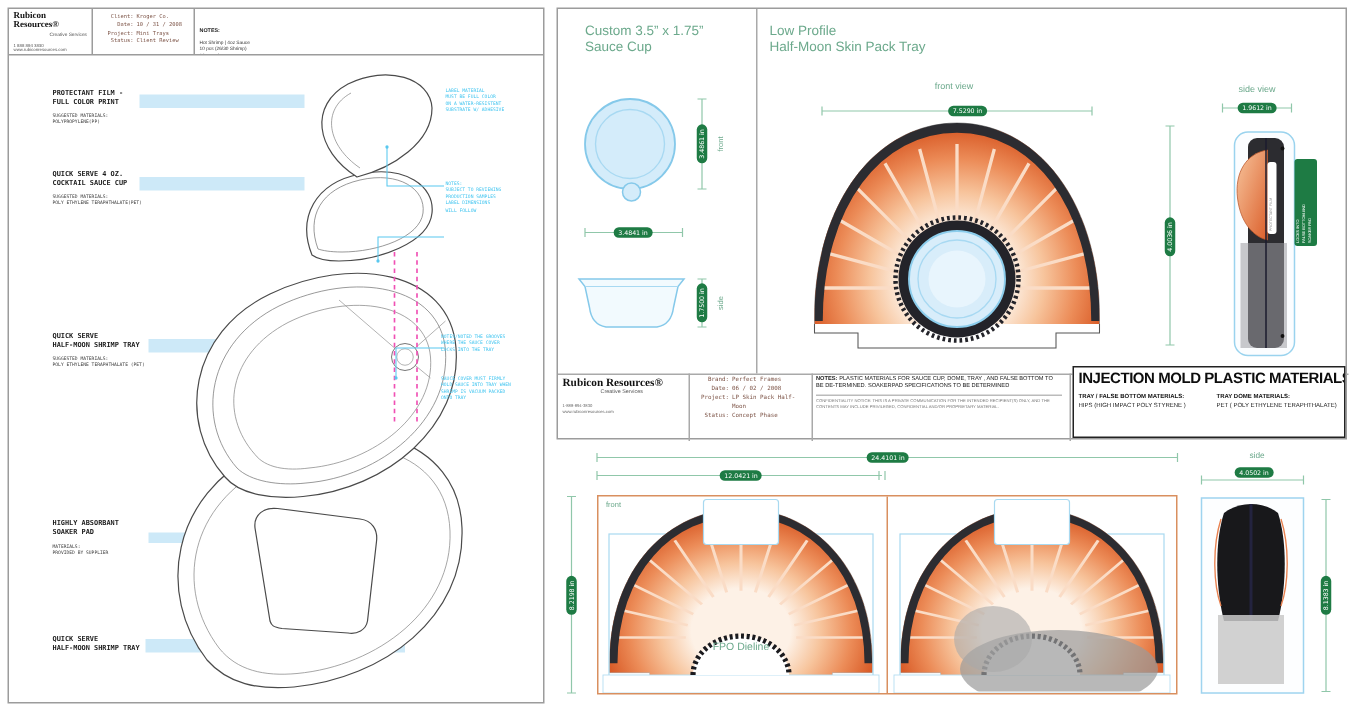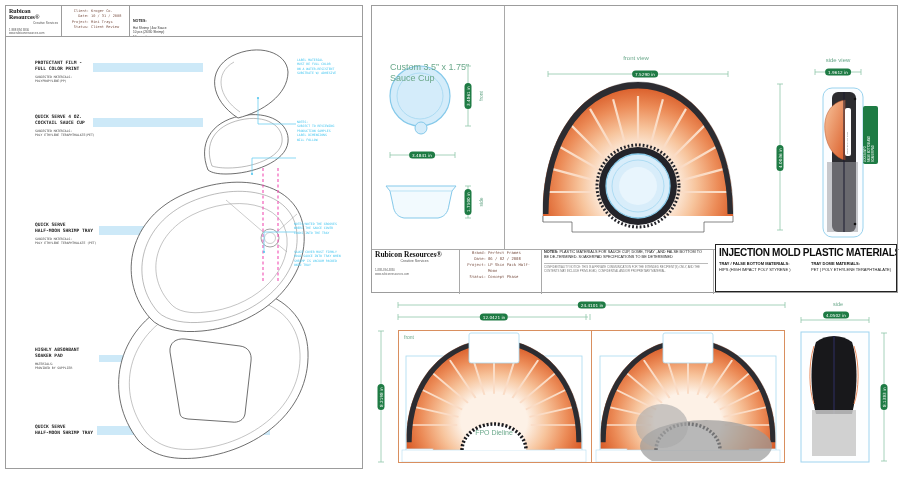--- a/index.html
+++ b/index.html
@@ -20,21 +20,21 @@
   .metarow .l{width:24px;text-align:right;margin-right:2px;}
   .noteslabel{font-weight:bold;font-size:3.6px;}
   .notesbody{font-size:3.2px;white-space:pre-line;line-height:1.35;color:#333;}
   
   .callout{position:absolute;font-family:"DejaVu Sans Mono",monospace;z-index:2;}
   .callout .t{font-size:4.6px;line-height:1.3;white-space:pre-line;font-weight:bold;color:#1b1b1b;}
   .callout .s{font-size:3.1px;line-height:1.4;white-space:pre-line;margin-top:3px;color:#444;}
   .bar{position:absolute;background:#cde9f8;z-index:0;}
   .ann{position:absolute;font-size:3.1px;line-height:1.45;color:#45c6f0;white-space:pre-line;z-index:2;font-family:"DejaVu Sans Mono",monospace;}
   
-  .h-green{font-size:9px;line-height:1.2;color:#6ca98c;white-space:pre-line;z-index:2;position:absolute;margin-top:47px;}
+  .h-green{font-size:9px;line-height:1.2;color:#6ca98c;white-space:pre-line;z-index:2;position:absolute;}
   .gl{position:absolute;font-size:5.5px;color:#6ca98c;z-index:2;}
   .ctr{transform:translate(-50%,-50%);}
   .vtext{writing-mode:vertical-rl;transform:rotate(180deg);}
   
   .pill{position:absolute;background:#1e7b44;color:#fff;font-size:4.2px;line-height:7px;height:7px;
         padding:0 3px;border-radius:3.5px;transform:translate(-50%,-50%);white-space:nowrap;z-index:5;
         font-family:"DejaVu Sans",sans-serif;}
   .pill.v{writing-mode:vertical-rl;transform:translate(-50%,-50%) rotate(180deg);height:auto;width:7px;
           line-height:7px;padding:3px 0;}
   
@@ -295,20 +295,22 @@
   <div class="sheet" style="left:371px;top:5px;width:527px;height:288px;background:transparent;">
     <div class="abs" style="left:132px;top:0;width:0;height:243px;border-left:1px solid #a9a9a9;"></div>
     <div class="abs" style="left:0;top:243px;width:527px;height:0;border-top:1px solid #a9a9a9;"></div>
     <div class="abs" style="left:87px;top:243px;width:0;height:45px;border-left:1px solid #a9a9a9;"></div>
     <div class="abs" style="left:169px;top:243px;width:0;height:45px;border-left:1px solid #a9a9a9;"></div>
     <div class="abs" style="left:341px;top:243px;width:0;height:45px;border-left:1px solid #a9a9a9;"></div>
   </div>
 
   <div class="h-green" style="left:390px;top:15px;">Custom 3.5” x 1.75”
 Sauce Cup</div>
+  <div class="h-green" style="left:513px;top:15px;">Low Profile
+Half-Moon Skin Pack Tray</div>
   <div class="gl ctr" style="left:636px;top:58px;font-size:6px;">front view</div>
   <div class="gl ctr" style="left:838px;top:60px;font-size:6px;">side view</div>
   <div class="gl ctr vtext" style="left:481px;top:96px;transform:translate(-50%,-50%) rotate(180deg);font-size:5px;">front</div>
   <div class="gl ctr vtext" style="left:481px;top:202px;transform:translate(-50%,-50%) rotate(180deg);font-size:5px;">side</div>
 
   <div class="pill v" style="left:468px;top:96px;">3.4861 in</div>
   <div class="pill" style="left:422px;top:155px;">3.4841 in</div>
   <div class="pill v" style="left:468px;top:202px;">1.7500 in</div>
   <div class="pill" style="left:645px;top:74px;">7.5290 in</div>
   <div class="pill v" style="left:780px;top:158px;">4.0036 in</div>

